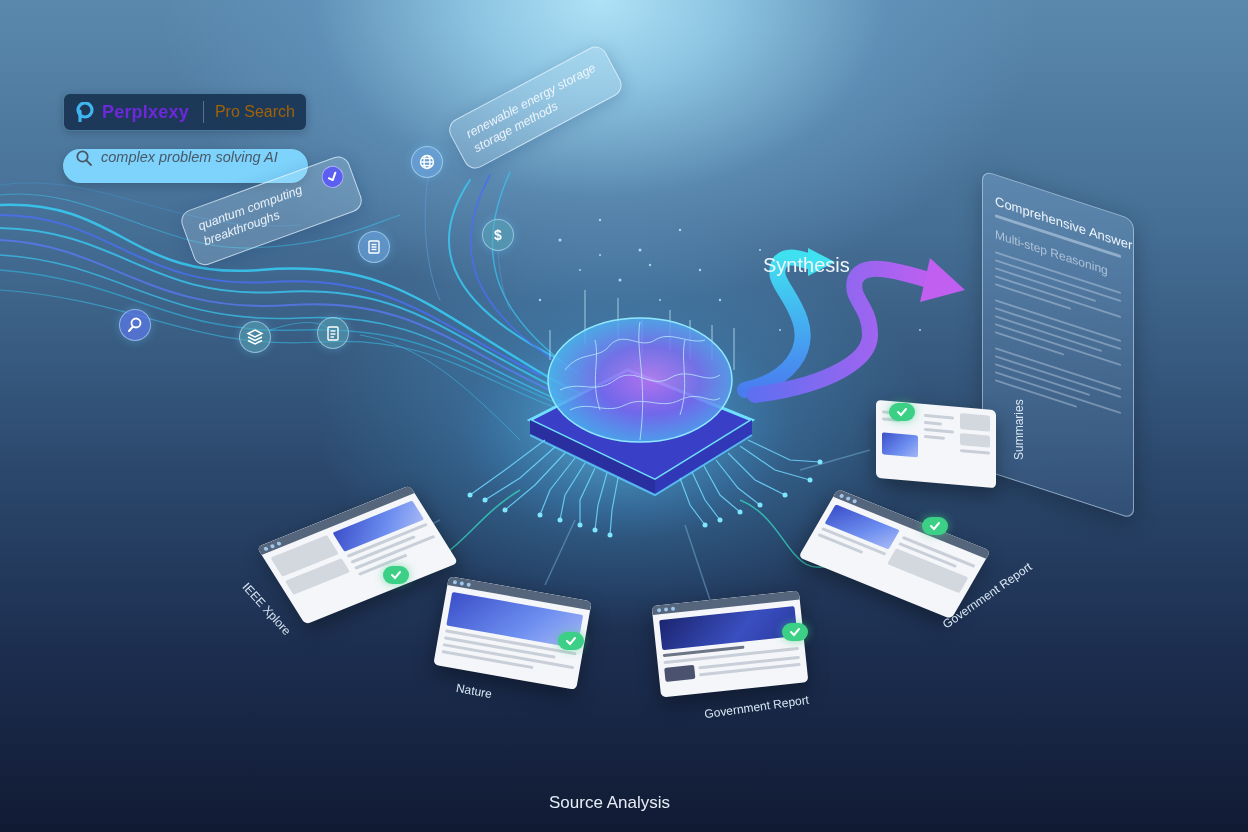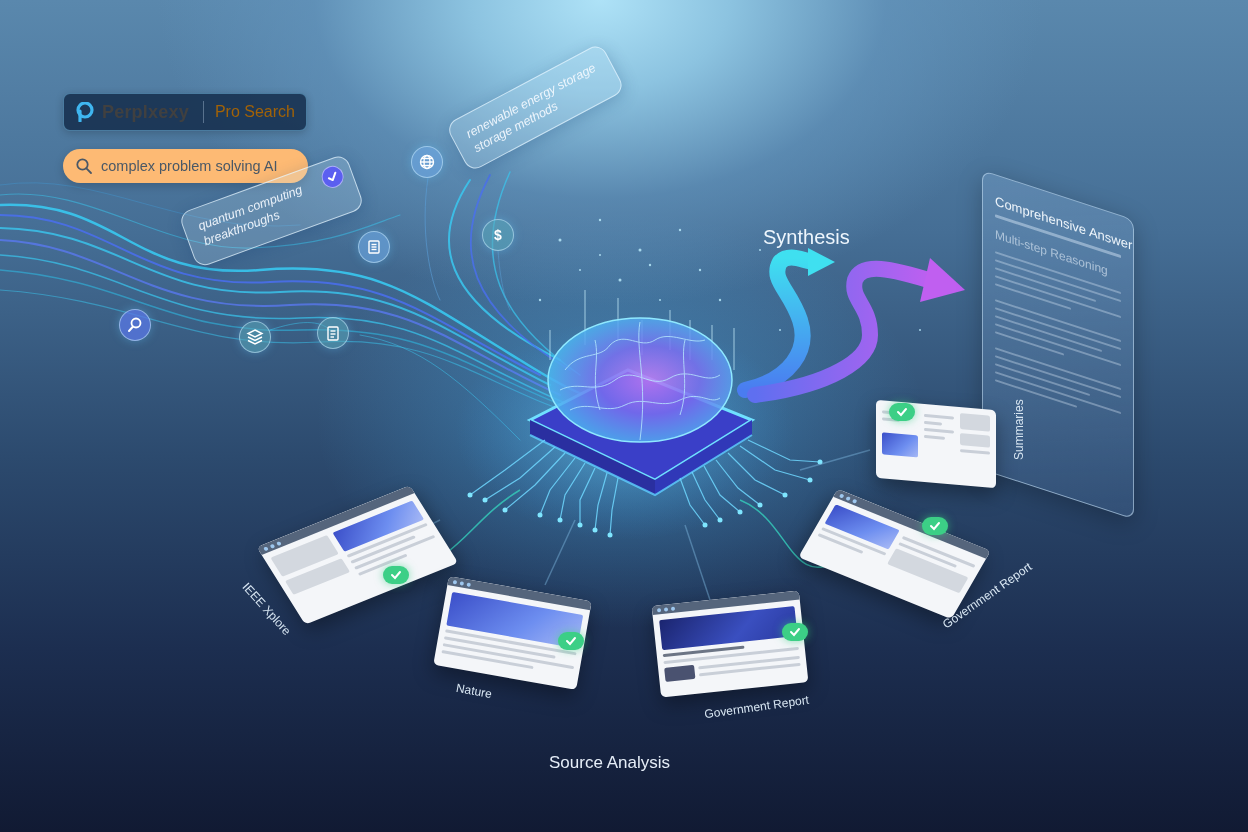--- a/index.html
+++ b/index.html
@@ -20,33 +20,33 @@
     .brand {
       left: 63px; top: 93px; width: 244px; height: 38px;
       background: rgba(20, 45, 75, 0.85);
       border: 1px solid rgba(120, 190, 230, 0.5);
       border-radius: 7px;
       display: flex; align-items: center;
       padding-left: 11px;
       box-shadow: 0 2px 8px rgba(0,0,0,0.2);
     }
     .brand-logo { width: 20px; height: 20px; margin-right: 7px; }
-    .brand-name { font-weight: bold; font-size: 18px; color: #404040; letter-spacing: 0.2px; }
+    .brand-name { font-weight: bold; font-size: 18px; color: #6d28d9; letter-spacing: 0.2px; }
     .brand-sep { width: 1px; height: 22px; background: rgba(200,220,240,0.35); margin: 0 11px 0 14px; }
     .brand-tag { font-size: 16px; color: #a16207; }
 
     
     .search {
       left: 63px; top: 149px; width: 245px; height: 34px;
-      background: #fdba74;
+      background: #7dd3fc;
       border-radius: 17px;
-      display: flex; align-items: center;
+      display: flex; 
       padding-left: 12px;
       box-shadow: 0 3px 10px rgba(0,0,0,0.18);
-      border: none; outline: none;
+      border: none; outline: none; font-style: italic;
     }
     .search-icon { width: 18px; height: 18px; margin-right: 8px; }
     .search-text { font-size: 14.5px; color: #4a5866; }
 
     
     .chip {
       background: rgba(200, 230, 250, 0.22);
       border: 1.5px solid rgba(230, 245, 255, 0.7);
       border-radius: 12px;
       color: rgba(245, 250, 255, 0.92);
@@ -79,21 +79,21 @@
       display: flex; align-items: center; justify-content: center;
       border: 1px solid rgba(200,235,255,0.55);
       box-shadow: 0 0 10px rgba(100,200,255,0.35);
     }
     .node.blue { background: rgba(90, 120, 230, 0.75); }
     .node.teal { background: rgba(90, 170, 190, 0.55); }
     .node.sky { background: rgba(110, 170, 230, 0.6); }
     .node svg { width: 18px; height: 18px; }
 
     
-    .label { font-size: 20px; color: #eef6fd; }
+    .label { font-size: 20px; color: #eef6fd; margin-top: 28px; }
     .small-label { font-size: 12px; color: #d8e6f2; }
 
     
     .answer {
       left: 982px; top: 170px; width: 152px; height: 300px;
       background: linear-gradient(160deg, rgba(130,170,210,0.35), rgba(90,130,180,0.22));
       border: 1.5px solid rgba(200, 225, 245, 0.55);
       border-radius: 10px;
       transform: skewY(18deg);
       transform-origin: left top;
@@ -496,13 +496,13 @@
     </div>
   </div>
 </div>
 <div class="abs check-badge" style="left:922px;top:517px;">
   <svg viewBox="0 0 12 12">
       <path d="M2,6 L5,9 L10,3" fill="none" stroke="#fff" stroke-width="2" stroke-linecap="round"></path>
     </svg>
 </div>
 <div class="abs small-label" style="left:940px;top:620px;transform:rotate(-35deg);transform-origin:left top;">Government Report</div>
 
-<div class="abs" style="left:549px;top:753px;font-size:17px;color:#e6eef8;">Source Analysis</div>
+<div class="abs" style="left:549px;top:793px;font-size:17px;color:#e6eef8;">Source Analysis</div>
 
 </body></html>

